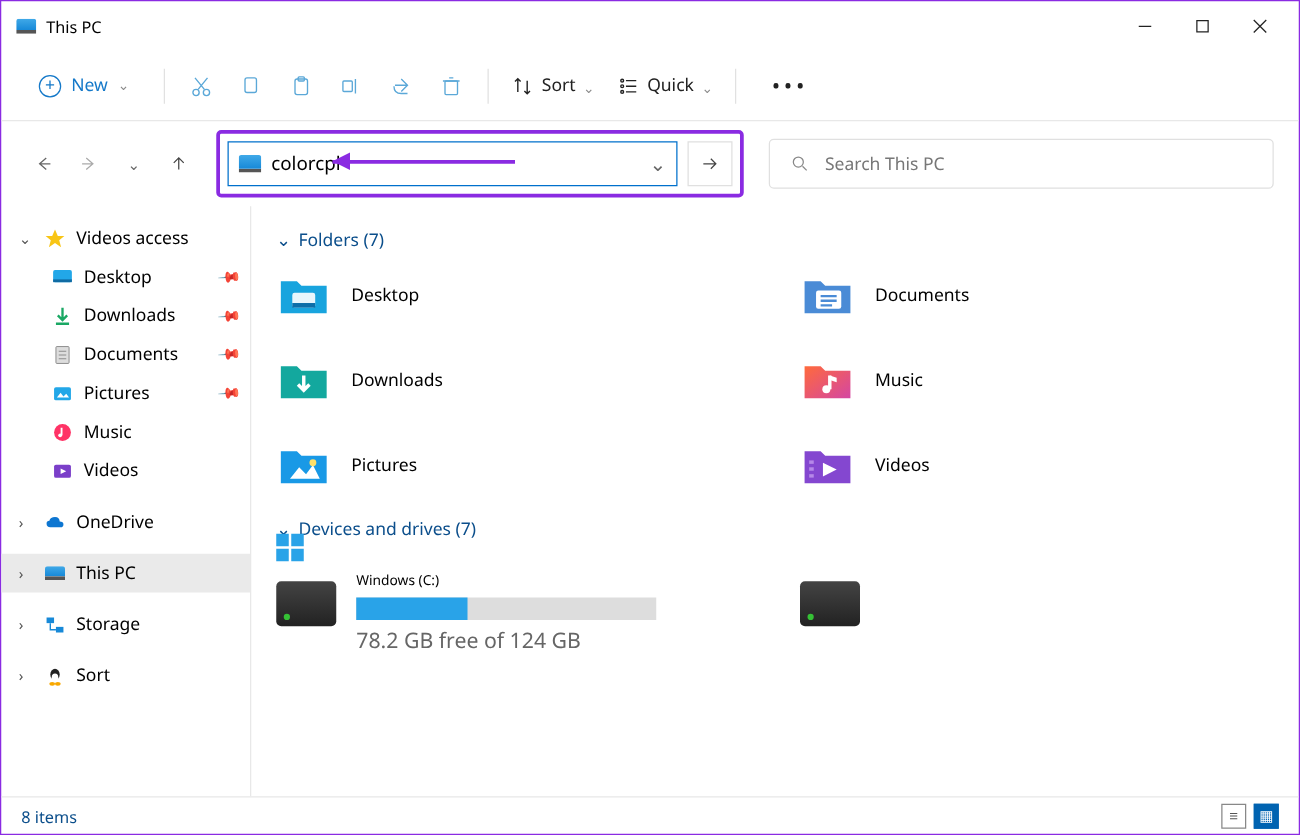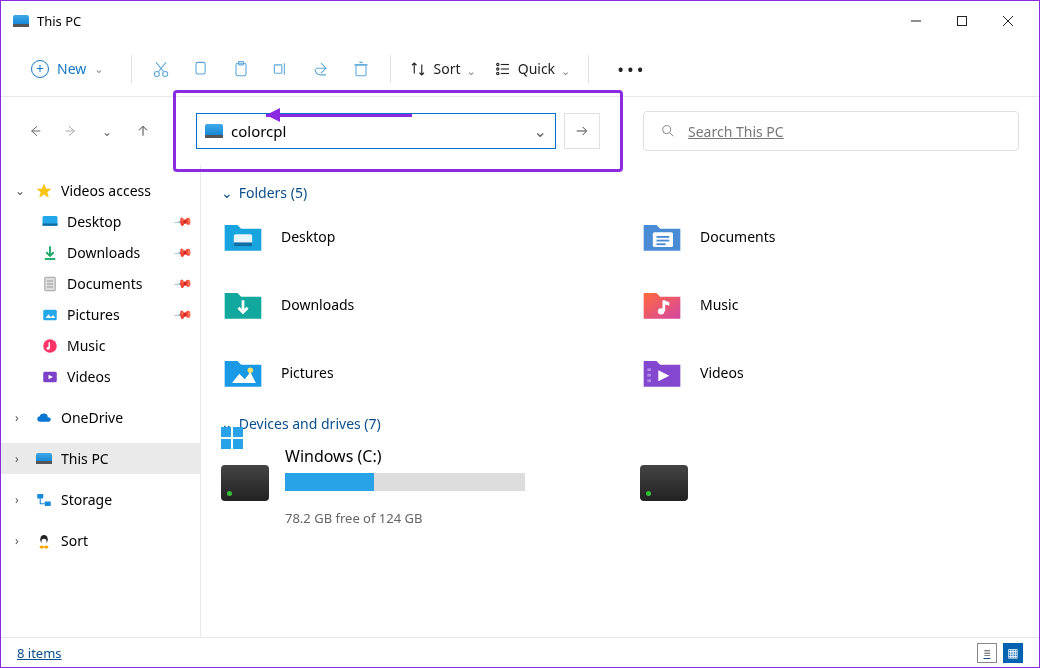--- a/index.html
+++ b/index.html
@@ -14,58 +14,58 @@
 .newbtn .plus-circ { width:18px; height:18px; border:1.5px solid #1579c9; border-radius:50%; display:flex; align-items:center; justify-content:center; font-size:14px; }
 .newbtn span { font-size:14px; }
 .divider { width:1px; height:28px; background:#e1e1e1; }
 .tbicn { width:22px; height:22px; display:flex; align-items:center; justify-content:center; color:#5ba8d8; }
 .tbicn svg { width:20px; height:20px; stroke:#5ba8d8; stroke-width:1.3; fill:none; }
 .sortview { display:flex; align-items:flex-end; gap:6px; font-size:14px; color:#222; }
 .dots { font-size:18px; letter-spacing:3px; color:#222; padding:0 10px; }
 .navrow { height: 68px; display:flex; align-items:center; padding:0 20px; gap:8px; }
 .navarrow { width:28px; height:28px; display:flex; align-items:center; justify-content:center; color:#555; }
 .navarrow svg { width:16px; height:16px; }
-.address-wrap { border:3px solid #8a2be2; border-radius:4px; padding:20px; display:flex; gap:8px; align-items:center; margin-left:8px; position:relative; }
+.address-wrap { border:3px solid #8a2be2; border-radius:4px; padding:6px; display:flex; gap:8px; align-items:center; margin-left:8px; position:relative; }
 .address-field { width:360px; height:36px; border:1px solid #0070cc; display:flex; align-items:center; padding:0 8px; gap:8px; }
 .address-field .pc-icn { width:18px; height:14px; background:linear-gradient(#40a9e8,#1789d8); border-radius:2px 2px 0 0; border-bottom:3px solid #555; }
 .address-field input { flex:1; border:none; outline:none; font-size:15px; }
 .address-chev { color:#666; }
 .go-btn { width:36px; height:36px; border:1px solid #e0e0e0; display:flex; align-items:center; justify-content:center; }
 .annot-arrow { position:absolute; left:90px; top:18px; width:160px; height:8px; pointer-events:none; }
 .annot-arrow .line { position:absolute; left:0; right:14px; top:3px; height:3px; background:#8a2be2; }
 .annot-arrow .head { position:absolute; left:0; top:-3px; border-right:14px solid #8a2be2; border-top:7px solid transparent; border-bottom:7px solid transparent; }
 .search-field { flex:1; height:40px; border:1px solid #e0e0e0; border-radius:4px; display:flex; align-items:center; padding:0 16px; gap:12px; color:#777; margin-left:12px; }
 .search-field svg { width:16px; height:16px; stroke:#888; }
-.search-field span { font-size:14px;text-decoration:underline; }
+.search-field span { font-size:14px; }
 .body-area { display:flex; height: calc(100% - 40px - 56px - 68px - 30px); }
 .sidebar { width:200px; border-right:1px solid #e8e8e8; padding-top:10px; }
 .treeitem { display:flex; align-items:center; padding:6px 8px 6px 14px; gap:8px; font-size:14px; }
 .treeitem.child { padding-left:40px; }
 .treeitem.selected { background:#eaeaea; }
 .chev { width:12px; color:#555; font-size:12px; }
 .ico { width:18px; height:18px; display:flex; align-items:center; justify-content:center; }
 .pin { margin-left:auto; color:#888; font-size:12px; transform:rotate(40deg); }
 .content { flex:1; padding:12px 20px; overflow:auto; }
 .section-hdr { display:flex; align-items:center; gap:6px; color:#0b4e8b; font-size:14px; margin:6px 0 12px; }
 .grid { display:grid; grid-template-columns:1fr 1fr; column-gap:40px; row-gap:24px; margin-bottom:20px; }
 .folder-item { display:flex; align-items:center; gap:16px; font-size:14px; }
 .bigicn { width:44px; height:44px; display:flex; align-items:center; justify-content:center; }
 .drives { display:grid; grid-template-columns:1fr 1fr; column-gap:40px; }
 .drive-item { display:flex; gap:16px; }
 .drive-icn { width:48px; height:36px; background:linear-gradient(#444,#222); border-radius:4px; margin-top:20px; position:relative; }
 .drive-icn::before { content:""; position:absolute; left:6px; bottom:5px; width:5px; height:5px; border-radius:50%; background:#35c135; }
 .drive-info { flex:1; }
-.drive-name { font-size:16px; margin-bottom:6px; }
+.drive-name { font-size:11px; margin-bottom:6px;margin-top:12px; }
 .bar { width:240px; height:18px; background:#ddd; position:relative; }
 .bar .fill { height:100%; background:#29a3e8; }
-.drive-free { font-size:13px; color:#666; margin-top:18px; }
+.drive-free { font-size:17px; color:#666; margin-top:4px; }
 .win-logo { position:absolute; top:-18px; left:0; width:22px; height:22px; display:grid; grid-template-columns:1fr 1fr; grid-template-rows:1fr 1fr; gap:2px; }
 .win-logo span { background:#29a3e8; }
 .drive-item.first .drive-icn { margin-top:20px; }
-.statusbar { height:30px; border-top:1px solid #e8e8e8; display:flex; align-items:center; padding:0 16px; font-size:13px; color:#0b4e8b;text-decoration:underline; }
+.statusbar { height:30px; border-top:1px solid #e8e8e8; display:flex; align-items:center; padding:0 16px; font-size:13px; color:#0b4e8b; }
 .status-icons { margin-left:auto; display:flex; gap:6px; }
 .sticn { width:20px; height:20px; border:1px solid #888; display:flex; align-items:center; justify-content:center; font-size:12px; color:#555; }
 .sticn.active { background:#0063b1; border-color:#0063b1; color:#fff; }
 </style>
 </head>
 <body>
 
 <div class="titlebar">
   <div class="app-icon"></div>
   <div class="title">This PC</div>
@@ -307,21 +307,21 @@
             <ellipse cx="15" cy="20" rx="3" ry="2" fill="#f8a800"></ellipse>
           </svg>
         </span>
       <span>Sort</span>
     </div>
   </div>
 
   <div class="content">
     <div class="section-hdr">
       <span>⌄</span>
-      <span>Folders (5)</span>
+      <span>Folders (7)</span>
     </div>
     <div class="grid">
       <div class="folder-item">
         <div class="bigicn">
             <svg width="44" height="44" viewBox="0 0 48 48">
               <path d="M4 12 L18 12 L22 16 L44 16 L44 40 L4 40 Z" fill="#18a4de"></path>
               <rect x="14" y="22" width="20" height="13" rx="2" fill="#fff" opacity="0.9"></rect>
               <rect x="14" y="31" width="20" height="4" fill="#0d6ea8"></rect>
             </svg>
           </div>

